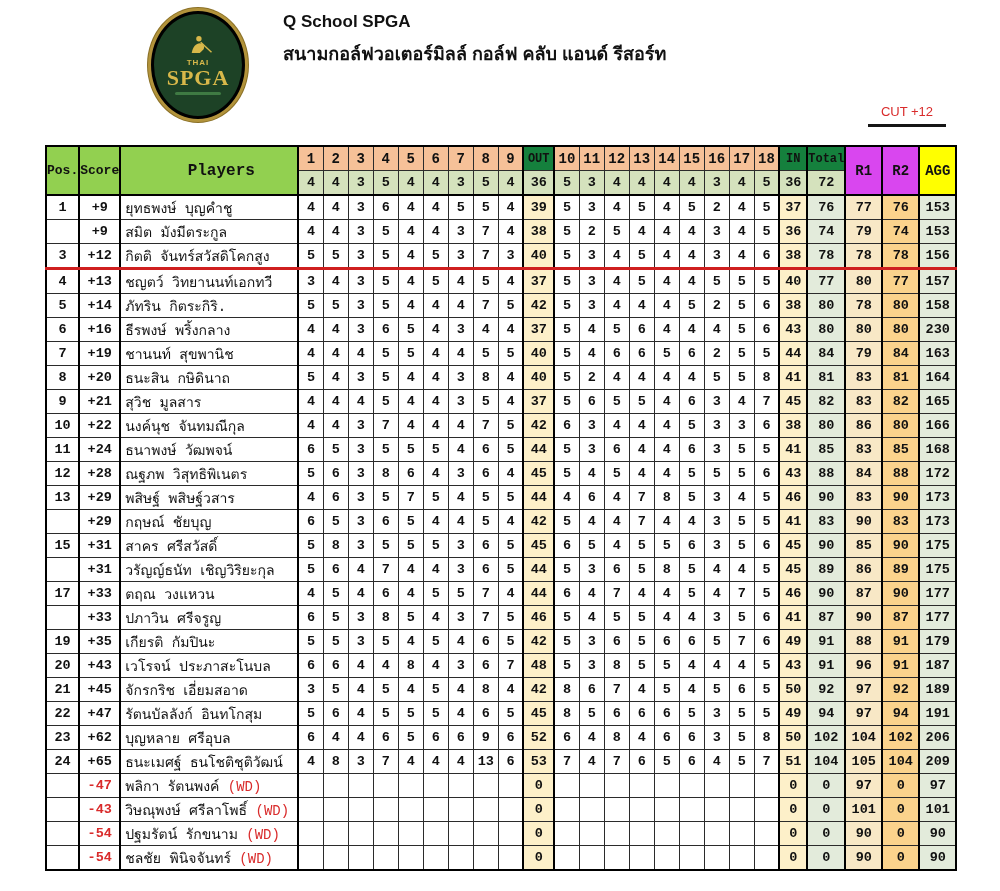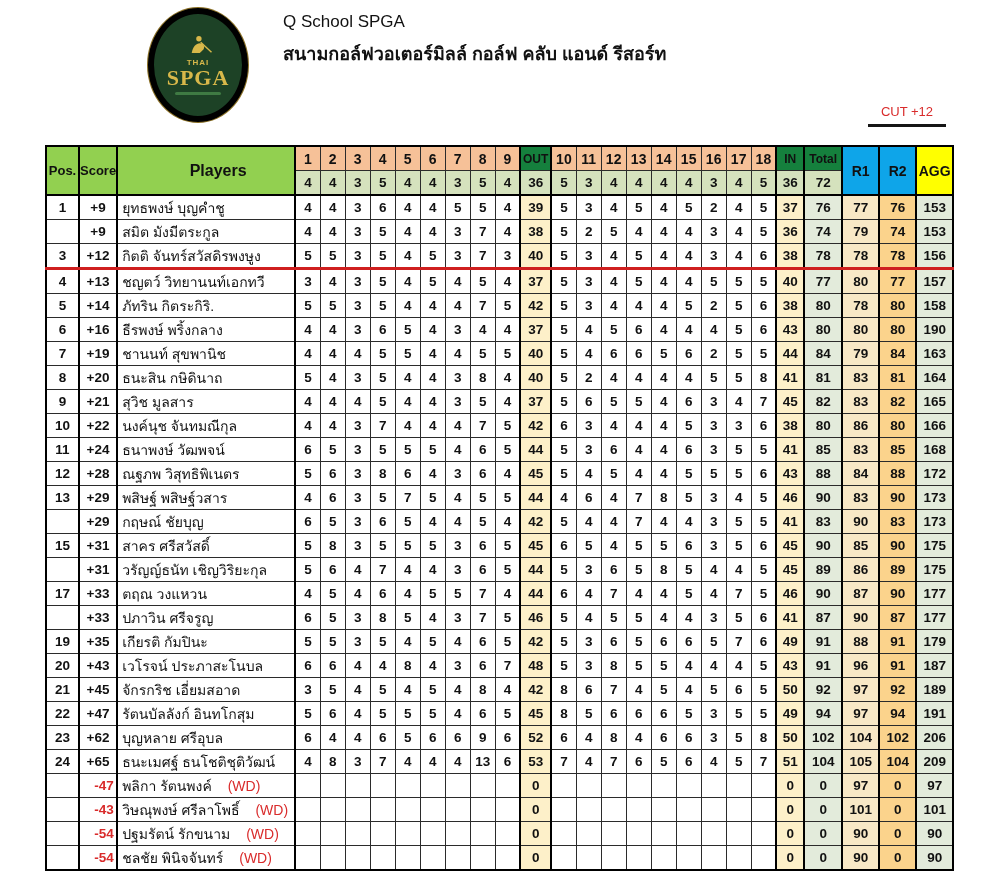--- a/index.html
+++ b/index.html
@@ -1,61 +1,61 @@
 <!DOCTYPE html>
 <html><head>
 <meta charset="utf-8">
 <style>
   html,body{margin:0;padding:0;background:#fff;}
   body{width:1000px;height:891px;position:relative;font-family:"Liberation Sans",sans-serif;color:#111;overflow:hidden;}
 
   
   .logo-wrap{position:absolute;left:148px;top:8px;width:104px;height:118px;}
   .logo-outer{width:100px;height:114px;border-radius:50%;background:#b2933b;display:flex;align-items:center;justify-content:center;box-shadow:0 0 0 1px #8a7026;}
-  .logo-inner{width:88px;height:102px;border-radius:50%;background:#1d4226;border:6px solid #000000;display:flex;flex-direction:column;align-items:center;justify-content:center;gap:1px;}
+  .logo-inner{width:88px;height:102px;border-radius:50%;background:#1d4226;border:3px solid #000000;display:flex;flex-direction:column;align-items:center;justify-content:center;gap:1px;}
   .logo-top{color:#d8b84a;font-size:8px;font-weight:bold;letter-spacing:1px;margin-top:2px;}
   .logo-main{color:#d8b84a;font-family:"Liberation Serif",serif;font-size:22px;font-weight:bold;letter-spacing:1px;line-height:20px;}
   .logo-base{width:46px;height:3px;background:#3f7a43;border-radius:2px;margin-top:3px;}
 
   .titles{position:absolute;left:283px;top:12px;}
-  .t-line1{font-size:17px;font-weight:normal;margin-bottom:7px;}
+  .t-line1{font-size:17px;font-weight:bold;margin-bottom:7px;}
   .t-line2{font-size:18px;font-weight:bold;margin-bottom:6px;}
   .t-line3{font-size:18px;font-weight:bold;margin-bottom:20px;}
   .t-line4{font-size:18px;font-weight:bold;}
 
   .cut-wrap{position:absolute;left:868px;top:104px;width:78px;text-align:center;}
   .cut-label{color:#d92b2b;font-size:13px;font-weight:normal;}
   .cut-line{height:3px;background:#161616;margin-top:5px;}
 
   
   .table-wrap{position:absolute;left:45px;top:145px;}
-  table{border-collapse:collapse;table-layout:fixed;border:2.5px solid #000;}
+  table{border-collapse:collapse;table-layout:fixed;border:2.5px solid #000;font-family:Liberation Mono, monospace;}
   th,td{border:1px solid #2b2b2b;text-align:center;padding:0;height:23px;font-size:13.5px;font-weight:bold;overflow:hidden;white-space:nowrap;}
   thead{border-bottom:2.5px solid #000;}
   thead tr:first-child th{border-top:2.5px solid #000;}
   .vL{border-left:2.5px solid #000;}
 
   col.c-pos{width:33px;} col.c-score{width:37px;} col.c-name{width:178px;}
   col.c-h{width:25px;} col.c-out{width:31px;} col.c-in{width:28px;}
   col.c-tot{width:38px;} col.c-r{width:37px;} col.c-agg{width:37px;}
 
   .hg{background:#92d050;font-size:13px;}
   .hg-players{background:#92d050;font-size:16px;padding-left:24px;}
   .hh{background:#f6c198;font-size:14px;}
   .pr{background:#d5e2bd;}
   .hio{background:#15803d;font-size:12px;}
-  .hr12{background:#0ea5e9;font-size:14px;}
+  .hr12{background:#d946ef;font-size:14px;}
   .hagg{background:#ffff00;font-size:14px;}
 
   td.name{text-align:left;padding:0 4px;font-weight:normal;font-size:14px;}
   td.out,td.inn{background:#fdf0c9;}
   td.total,td.agg{background:#e3ebdb;}
   td.r1{background:#f8e8c6;}
   td.r2{background:#fbd38c;}
-  .red{color:#d92b2b;padding-left:12px;}
+  .red{color:#d92b2b;}
   tr.cutline td{border-bottom:3px solid #cf1f1f;}
 </style>
 </head>
 <body>
 
 <div class="logo-wrap">
   <div class="logo-outer">
     <div class="logo-inner">
       <svg width="36" height="20" viewBox="0 0 40 22">
         <circle cx="21" cy="4" r="3" fill="#d8b84a"></circle>
@@ -219,21 +219,21 @@
           <td class="hole">5</td>
           <td class="inn vL">36</td>
           <td class="total vL">74</td>
           <td class="r1 vL">79</td>
           <td class="r2 vL">74</td>
           <td class="agg vL">153</td>
         </tr>
         <tr class="cutline">
           <td>3</td>
           <td class="vL">+12</td>
-          <td class="name vL">กิตติ จันทร์สวัสดิรพงษูง</td>
+          <td class="name vL">กิตติ จันทร์สวัสดิโคกสูง</td>
           <td class="hole vL">5</td>
           <td class="hole">5</td>
           <td class="hole">3</td>
           <td class="hole">5</td>
           <td class="hole">4</td>
           <td class="hole">5</td>
           <td class="hole">3</td>
           <td class="hole">7</td>
           <td class="hole">3</td>
           <td class="out vL">40</td>
@@ -330,21 +330,21 @@
           <td class="hole">6</td>
           <td class="hole">4</td>
           <td class="hole">4</td>
           <td class="hole">4</td>
           <td class="hole">5</td>
           <td class="hole">6</td>
           <td class="inn vL">43</td>
           <td class="total vL">80</td>
           <td class="r1 vL">80</td>
           <td class="r2 vL">80</td>
-          <td class="agg vL">190</td>
+          <td class="agg vL">230</td>
         </tr>
         <tr>
           <td>7</td>
           <td class="vL">+19</td>
           <td class="name vL">ชานนท์ สุขพานิช</td>
           <td class="hole vL">4</td>
           <td class="hole">4</td>
           <td class="hole">4</td>
           <td class="hole">5</td>
           <td class="hole">5</td>

